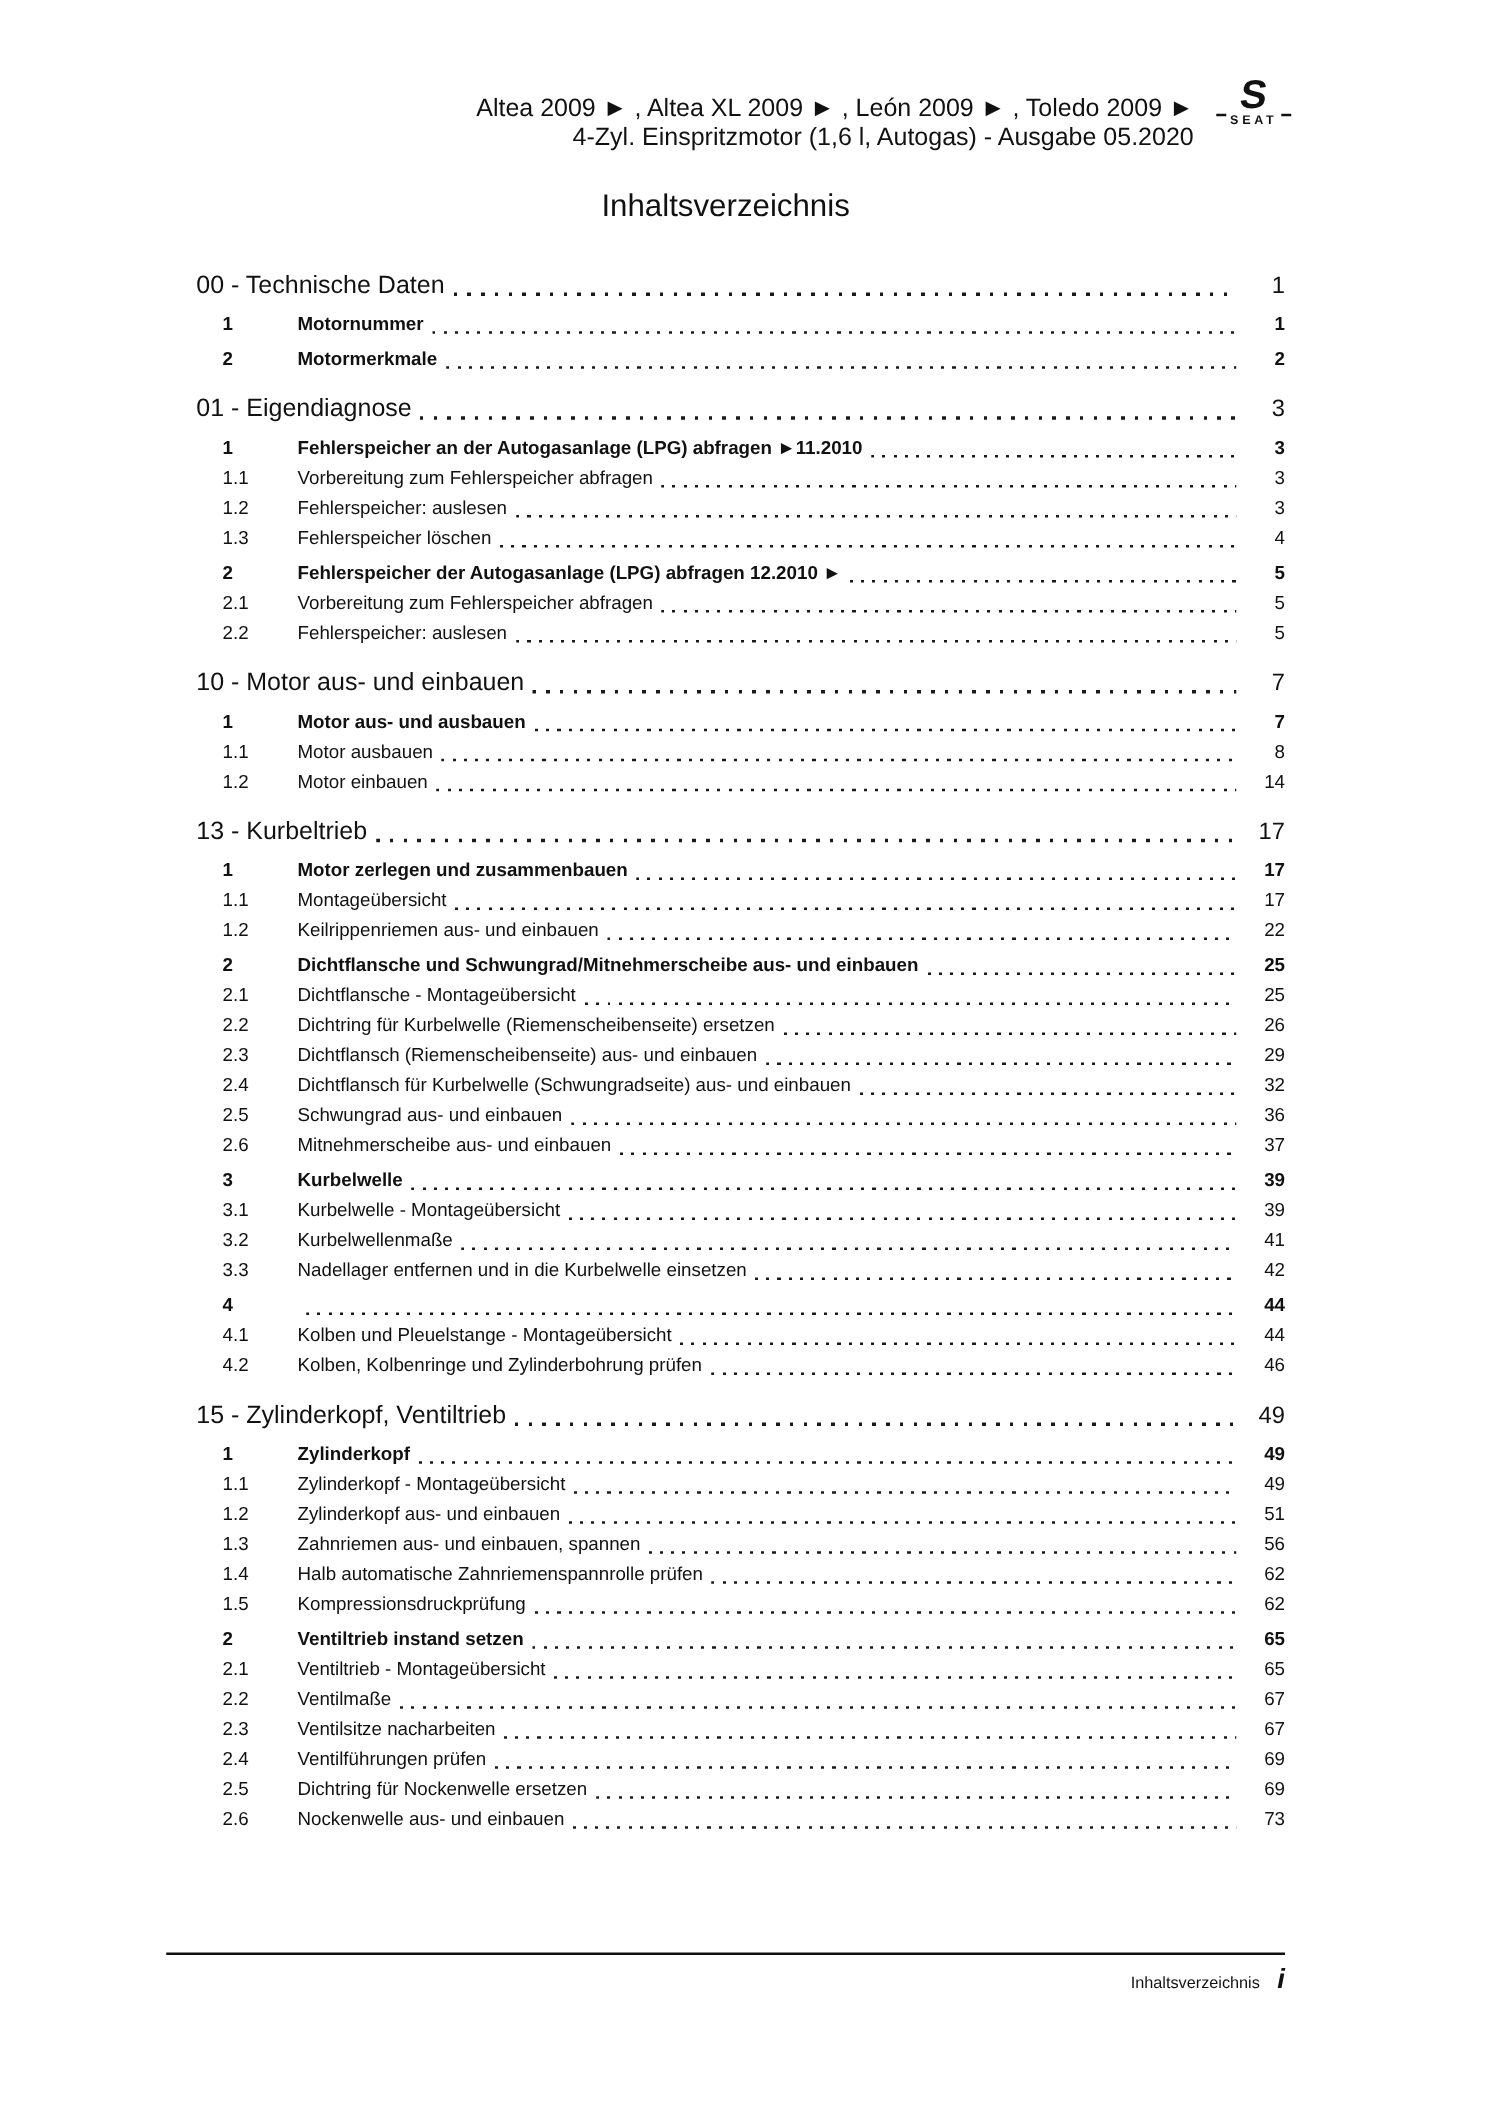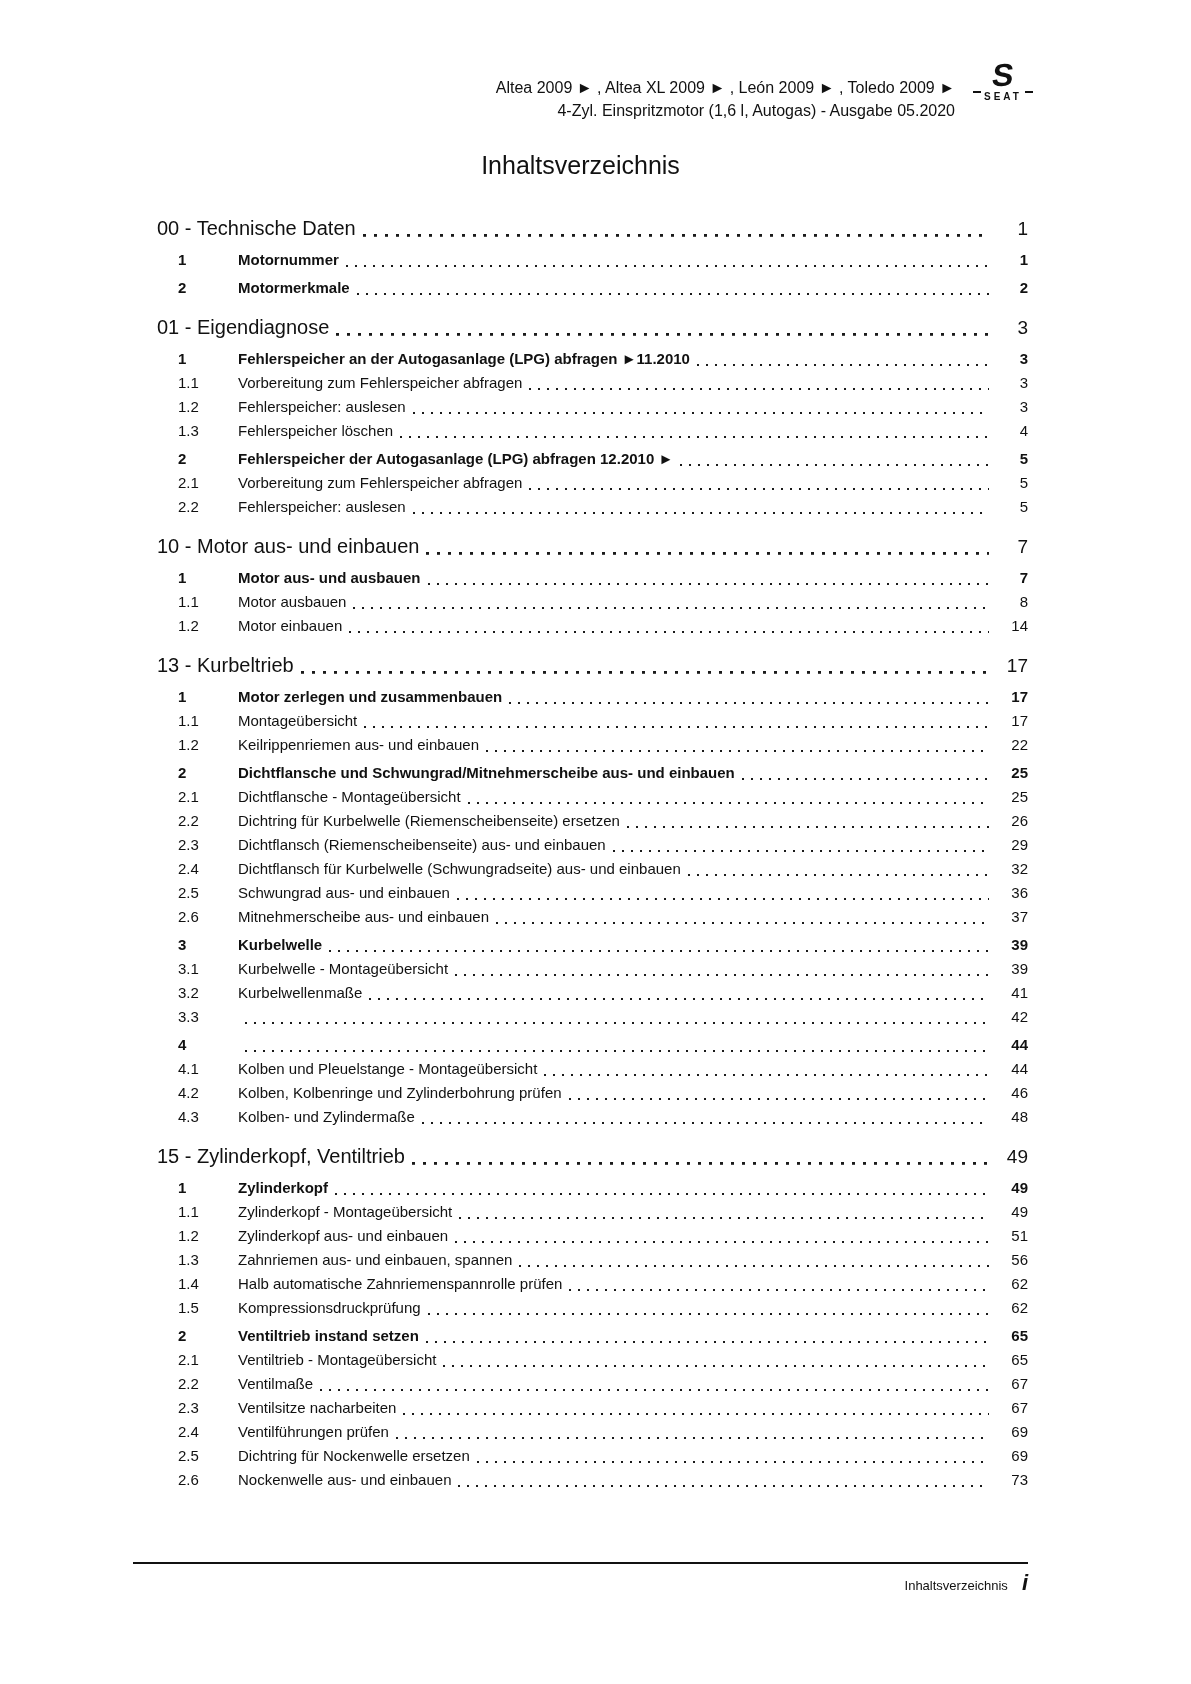--- a/index.html
+++ b/index.html
@@ -15,21 +15,21 @@
     color: #111111;
     overflow: hidden;
   }
 
   
   .header-text {
     position: absolute;
     top: 76px;
     right: 236px;
     text-align: right;
-    font-size: 16px;
+    font-size: 20px;
     line-height: 23px;
     white-space: nowrap;
   }
   .seat-logo {
     position: absolute;
     top: 60px;
     right: 158px;
     width: 60px;
     text-align: center;
   }
@@ -376,20 +376,21 @@
 
   <div class="item-row">
     <span class="item-number">3.2</span>
     <span class="item-title">Kurbelwellenmaße</span>
     <span class="leader"></span>
     <span class="item-page">41</span>
   </div>
 
   <div class="item-row">
     <span class="item-number">3.3</span>
+    <span class="item-title">Nadellager entfernen und in die Kurbelwelle einsetzen</span>
     <span class="leader"></span>
     <span class="item-page">42</span>
   </div>
 
   <div class="item-row bold">
     <span class="item-number">4</span>
     <span class="leader"></span>
     <span class="item-page">44</span>
   </div>
 
@@ -400,26 +401,20 @@
     <span class="item-page">44</span>
   </div>
 
   <div class="item-row">
     <span class="item-number">4.2</span>
     <span class="item-title">Kolben, Kolbenringe und Zylinderbohrung prüfen</span>
     <span class="leader"></span>
     <span class="item-page">46</span>
   </div>
 
-  <div class="item-row">
-    <span class="item-number">4.3</span>
-    <span class="item-title">Kolben- und Zylindermaße</span>
-    <span class="leader"></span>
-    <span class="item-page">48</span>
-  </div>
 </div>
   </div>
 
   <div class="toc-section">
     <div class="chapter-row">
       <span class="chapter-title">15 - Zylinderkopf, Ventiltrieb</span>
       <span class="leader"></span>
       <span class="chapter-page">49</span>
     </div>
     <div class="section-items">

